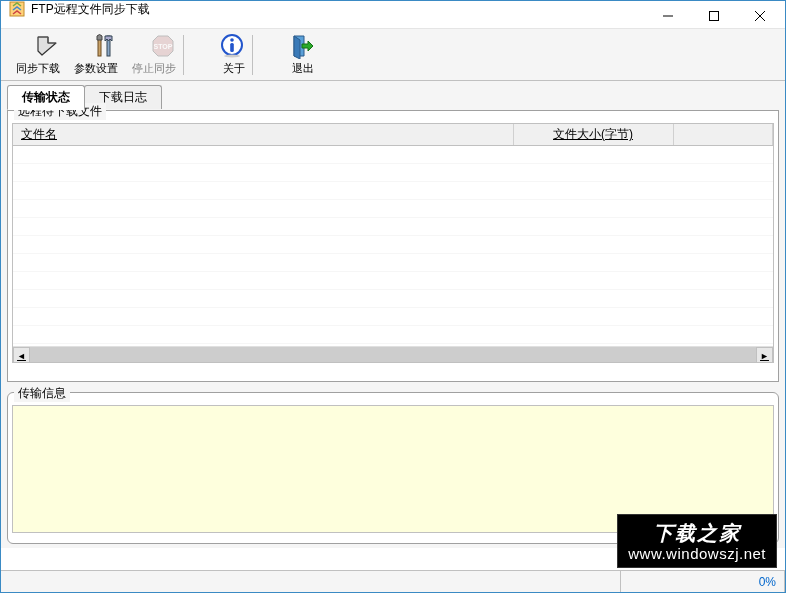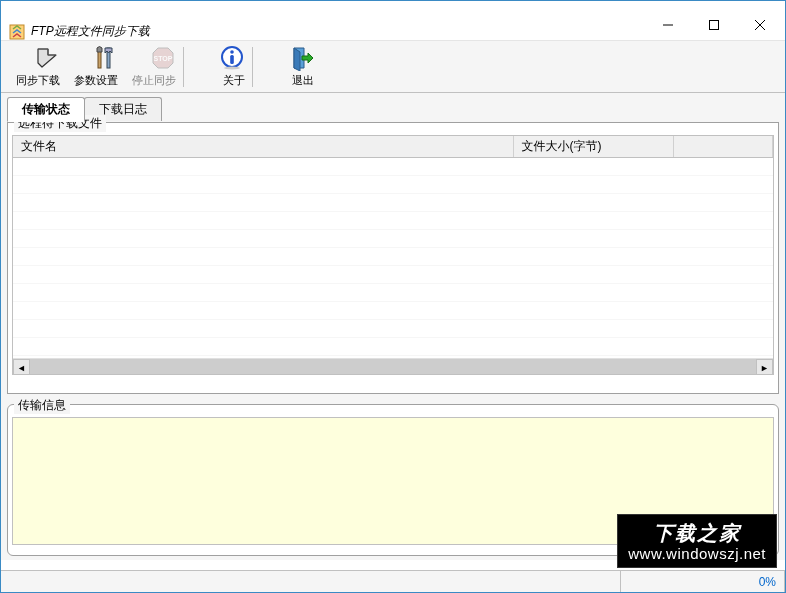--- a/index.html
+++ b/index.html
@@ -7,27 +7,26 @@
       font-family: "Microsoft YaHei", "SimSun", Arial, sans-serif;
       font-size: 12px;
       background: #fff;
       width: 786px;
       height: 593px;
       overflow: hidden;
       border: 1px solid #3a8ac4;
       position: relative;
     }
     .titlebar {
-      height: 40px;
-      background: #fff;
-      display: flex;
-      align-items: flex-end;
+      height: 28px;
+      background: #fff;
+      display: flex;
+      align-items: flex-start;
       padding: 0 2px;
       border-bottom: 1px solid #e5e5e5;
-      font-style: italic;
     }
     .titlebar-icon {
       width: 16px; height: 16px;
       margin: 0 6px;
       display: flex; align-items: center; justify-content: center;
     }
     .titlebar-title {
       flex: 1;
       font-size: 12px;
       color: #000;
@@ -111,20 +110,21 @@
     }
     .download-group {
       height: 272px;
     }
     .table-wrap {
       border: 1px solid #c0c0c0;
       height: 240px;
       overflow: hidden;
       position: relative;
       background: #fff;
+      text-decoration: underline;
     }
     .table {
       width: 100%;
       border-collapse: collapse;
     }
     .table thead th {
       background: #f0f0f0;
       border-right: 1px solid #d0d0d0;
       border-bottom: 1px solid #c0c0c0;
       font-weight: normal;
@@ -316,21 +316,21 @@
 
 <div class="content">
 
   <div class="groupbox download-group">
     <div class="groupbox-legend">远程待下载文件</div>
     <div class="table-wrap">
       <table class="table">
         <thead>
           <tr>
             <th style="width:500px">文件名</th>
-            <th style="width:160px; text-align:left">文件大小(字节)</th>
+            <th style="width:160px; text-align:center">文件大小(字节)</th>
             <th style="width:auto"></th>
           </tr>
         </thead>
       </table>
       <div class="table-body"></div>
       <div class="hscroll">
         <div class="hscroll-btn">◄</div>
         <div class="hscroll-track">
           <div class="hscroll-thumb"></div>
         </div>

